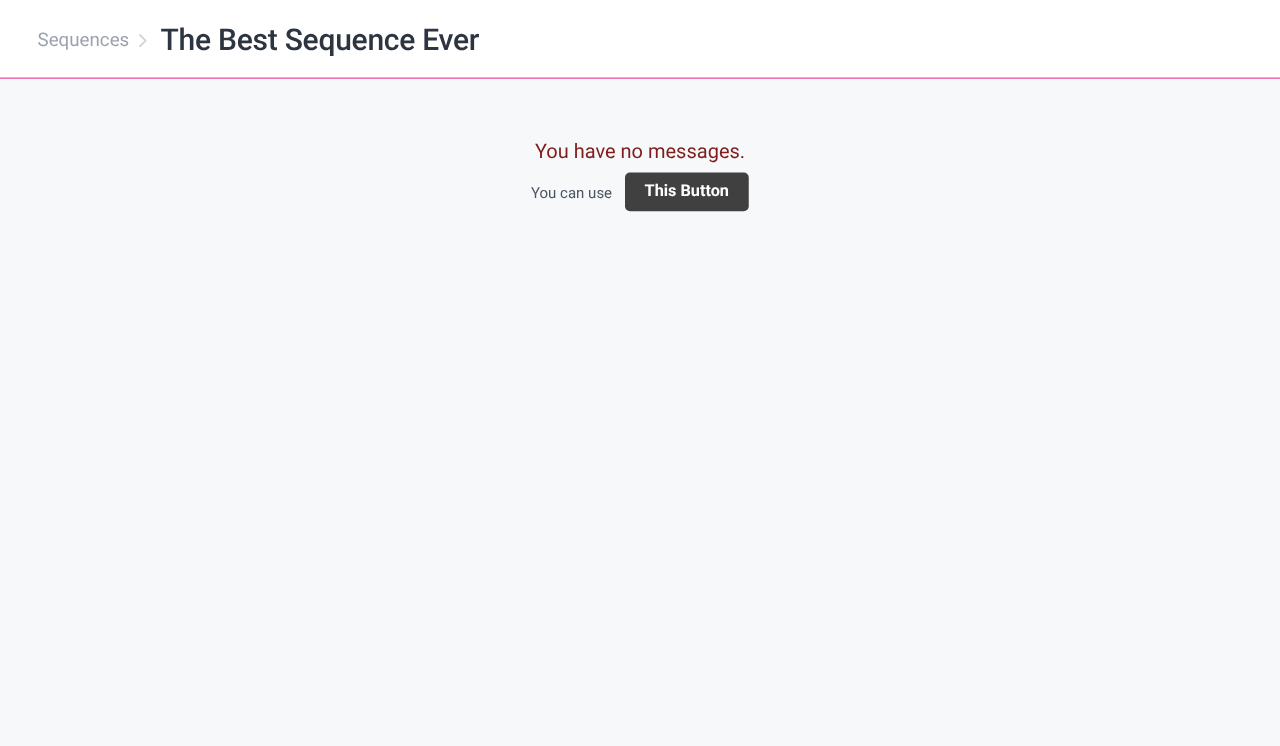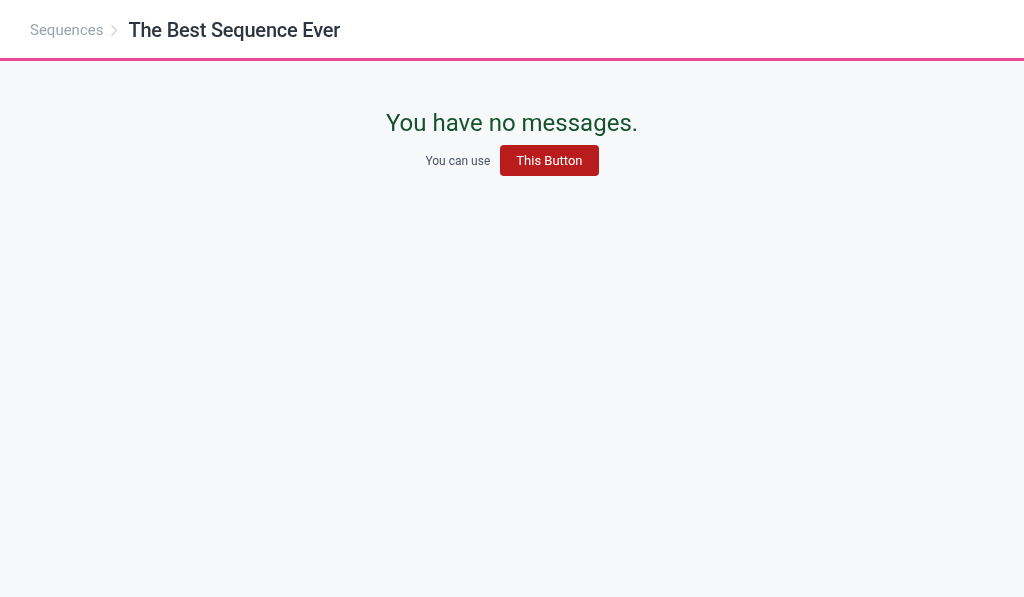--- a/index.html
+++ b/index.html
@@ -11,21 +11,21 @@
     body {
       font-family: -apple-system, BlinkMacSystemFont, "Segoe UI", Roboto, "Helvetica Neue", Arial, sans-serif;
       background-color: #f7f8fa;
       width: 1024px;
       height: 597px;
       overflow: hidden;
     }
     
     .header {
       background-color: #ffffff;
-      border-bottom: 3px solid #ec4899;
+      border-bottom: 1px solid #ec4899;
       padding: 18px 30px 16px 30px;
       display: flex;
       align-items: center;
     }
     
     .breadcrumb-link {
       color: #9ca3af;
       font-size: 15px;
       font-weight: 400;
       text-decoration: none;
@@ -34,58 +34,58 @@
     
     .chevron-icon {
       color: #d1d5db;
       margin: 0 10px 0 8px;
       display: inline-flex;
       align-items: center;
     }
     
     .page-title {
       color: #2c3540;
-      font-size: 20px;
+      font-size: 24px;
       font-weight: 500;
       letter-spacing: -0.2px;
     }
     
     .content {
       padding-top: 48px;
       text-align: center;
     }
     
     .empty-line1 {
-      color: #14532d;
-      font-size: 24px;
+      color: #7f1d1d;
+      font-size: 16px;
       font-weight: 400;
       margin-bottom: 8px;
     }
     
     .empty-line2-wrapper {
       display: flex;
       align-items: center;
       justify-content: center;
       gap: 10px;
     }
     
     .empty-line2-text {
       color: #4b5563;
       font-size: 12px;
       font-weight: 400;
     }
     
     .create-button {
-      background-color: #b91c1c;
+      background-color: #404040;
       color: #ffffff;
       border: none;
       border-radius: 4px;
       padding: 8px 16px;
       font-size: 13px;
-      font-weight: 400;
+      font-weight: 700;
       cursor: pointer;
       font-family: inherit;
     }
   </style>
 </head>
 <body>
 
 <div class="header">
   <a class="breadcrumb-link">Sequences</a>
   <span class="chevron-icon">

